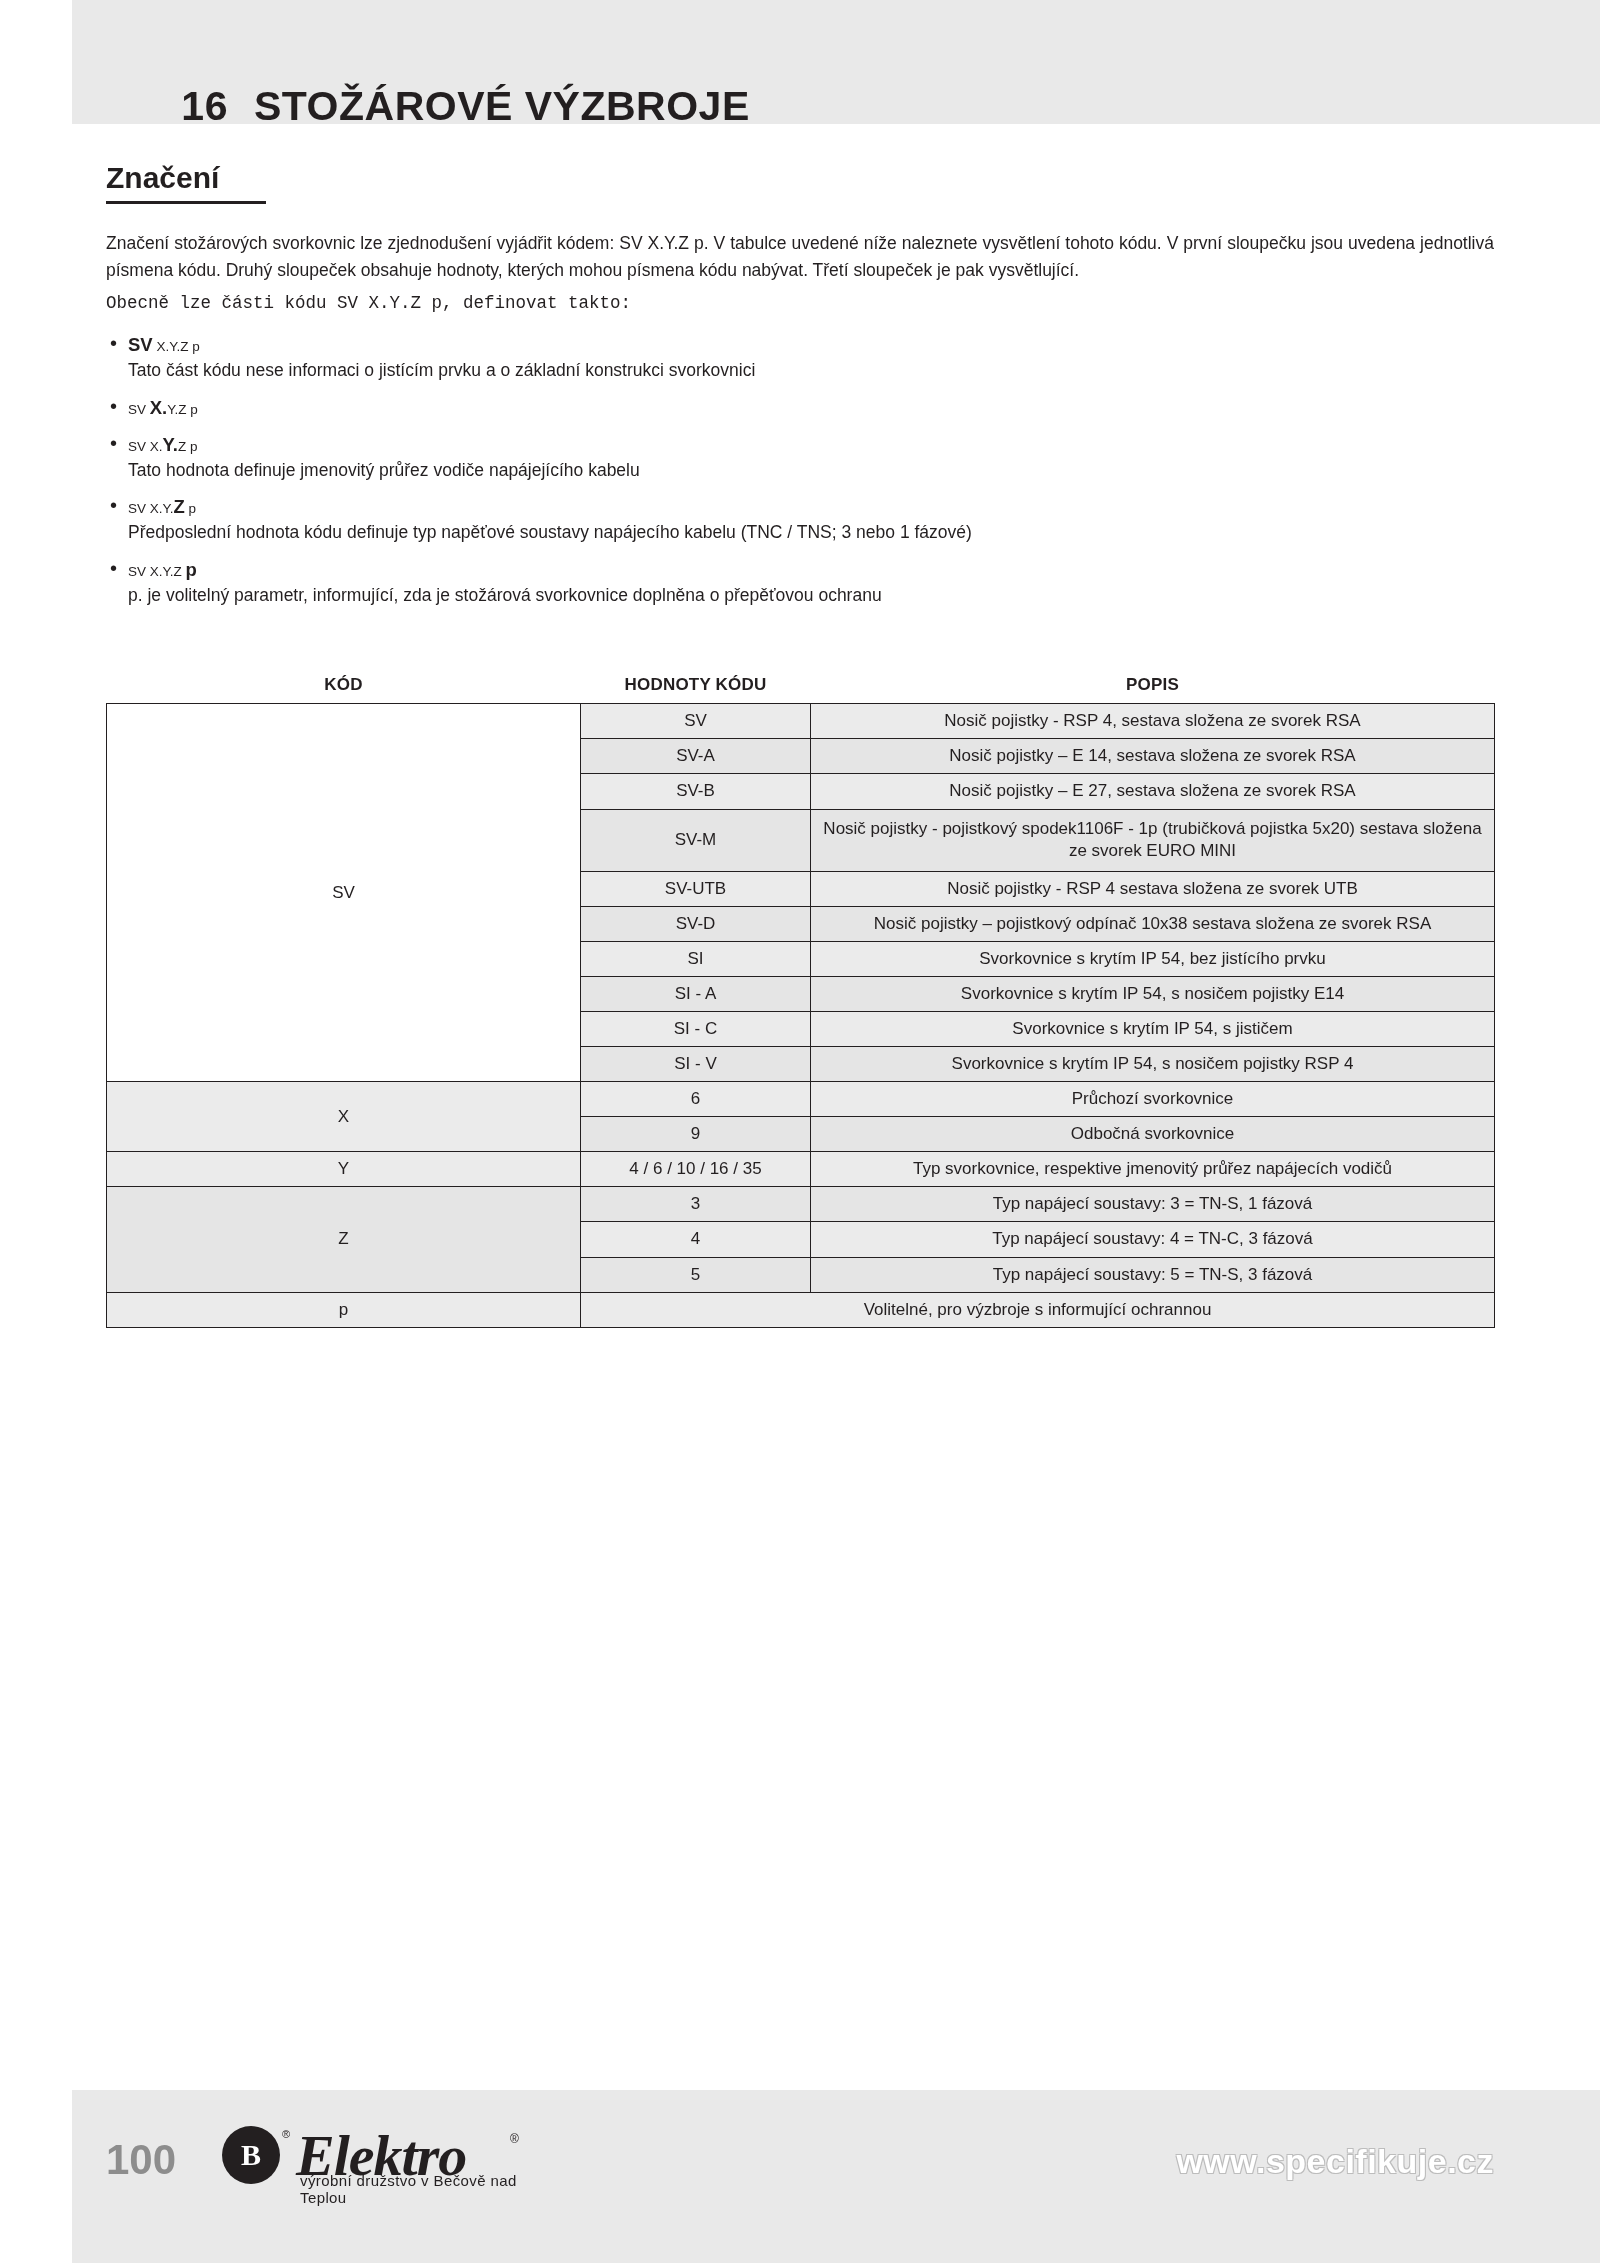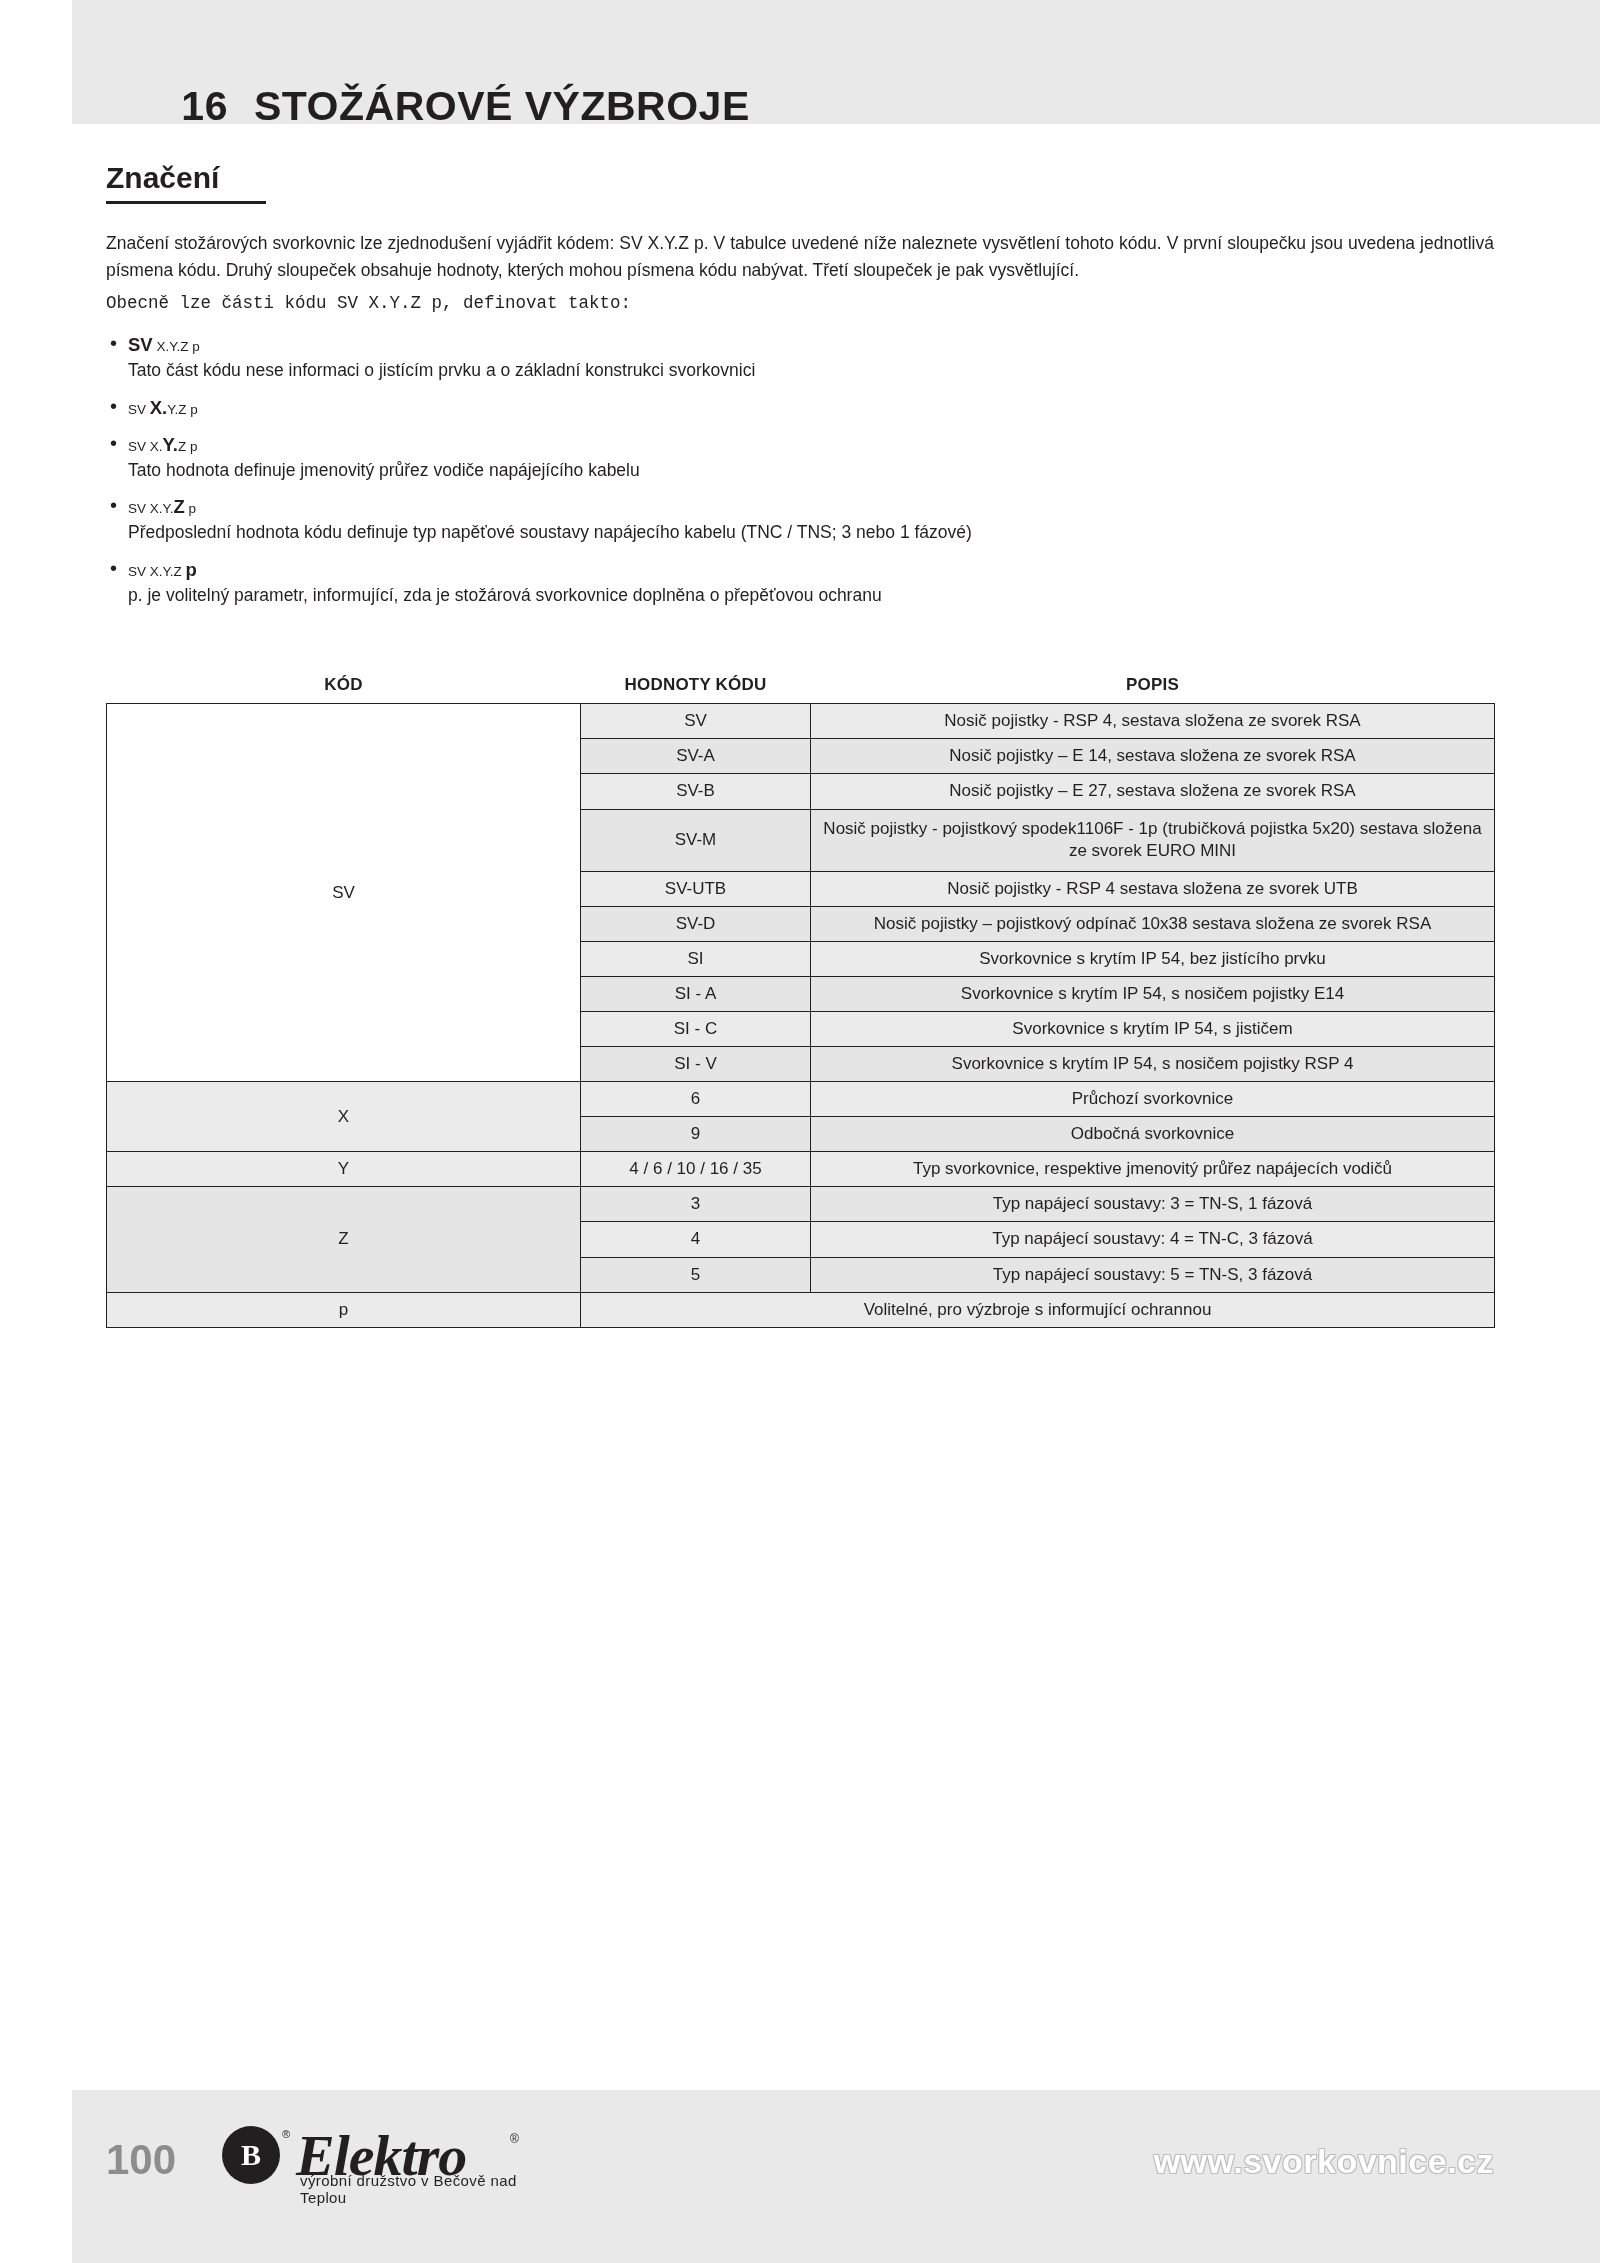--- a/index.html
+++ b/index.html
@@ -383,15 +383,15 @@
   <div class="page-number">100</div>
 
   <div class="logo-wrap">
     <div class="logo-badge">B</div>
     <div class="logo-reg1">®</div>
     <div class="logo-word">Elektro</div>
     <div class="logo-reg2">®</div>
     <div class="logo-sub">výrobní družstvo v Bečově nad Teplou</div>
   </div>
 
-  <div class="footer-web">www.svorkovnice.cz</div>
+  <div class="footer-web">www.specifikuje.cz</div>
 
 </div>
 
 </body></html>

